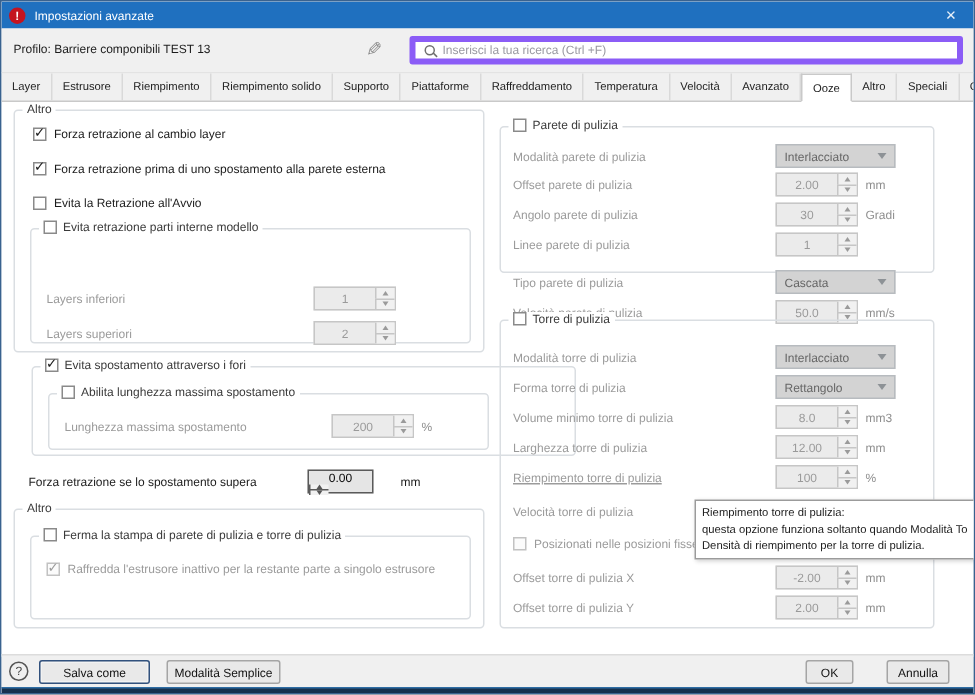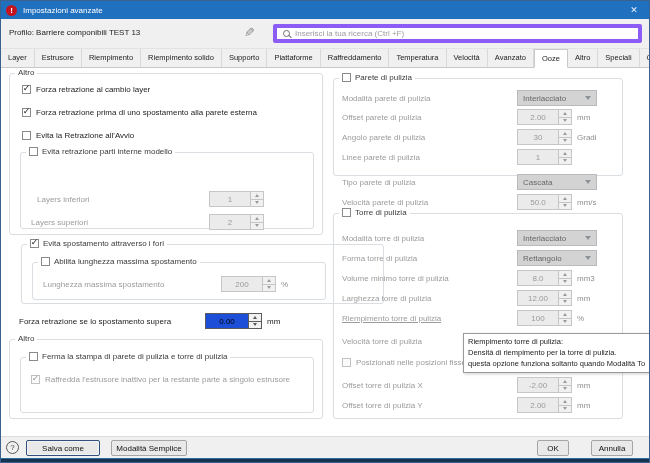--- a/index.html
+++ b/index.html
@@ -56,21 +56,21 @@
   .spin .val { width:40px; font-size:8px; color:#9a9a9a; display:flex; align-items:center;
                justify-content:center; }
   .arrows { display:flex; flex-direction:column; width:13px; }
   .abtn { flex:1; display:flex; align-items:center; justify-content:center; background:#f1f1f1;
           border-left:1px solid #c6c6c6; }
   .abtn + .abtn { border-top:1px solid #c6c6c6; }
   .tri-up { width:0; height:0; border-left:2px solid transparent; border-right:2px solid transparent;
             border-bottom:3px solid #9a9a9a; }
   .tri-dn { width:0; height:0; border-left:2px solid transparent; border-right:2px solid transparent;
             border-top:3px solid #9a9a9a; }
-  .spin.on { border-color:#5a5a5a; background:#1d4ed8; }
+  .spin.on { border-color:#5a5a5a; background:#e5e5e5;flex-direction:column; }
   .spin.on .val { color:#000; }
   .spin.on .abtn { border-left-color:#5a5a5a; }
   .spin.on .abtn + .abtn { border-top-color:#5a5a5a; }
   .spin.on .tri-up { border-bottom-color:#555; }
   .spin.on .tri-dn { border-top-color:#555; }
   .dd { position:absolute; height:16px; border:1px solid #b7bbbf; background:#d3d3d3; color:#666;
         font-size:8px; display:flex; align-items:center; padding:0 5px; }
   .dd::after { content:""; margin-left:auto; width:0; height:0; border-left:3px solid transparent;
                border-right:3px solid transparent; border-top:4px solid #8d9296; }
   .unit { position:absolute; top:4px; font-size:8px; color:#8f8f8f; white-space:nowrap; }
@@ -145,21 +145,21 @@
       <div class="cbrow" style="left:12px; top:57px;">
         <span class="cb"></span>
         <span>Evita la Retrazione all'Avvio</span>
       </div>
       <div class="group" style="left:10px; top:78px; width:294px; height:77px;">
         <span class="gcap">
           <span class="cb"></span>
           <span>Evita retrazione parti interne modello</span>
         </span>
         <div class="row" style="top:38px;">
-          <span class="lbl" style="left:16px;">Layers inferiori</span>
+          <span class="lbl" style="left:10px;">Layers inferiori</span>
           <div class="spin" style="left:188px; top:0;">
             <span class="val">1</span>
             <span class="arrows">
                 <span class="abtn">
                   <span class="tri-up"></span>
                 </span>
                 <span class="abtn">
                   <span class="tri-dn"></span>
                 </span>
               </span>
@@ -233,21 +233,21 @@
           <span class="cb"></span>
           <span>Ferma la stampa di parete di pulizia e torre di pulizia</span>
         </span>
         <div class="cbrow dis" style="left:10px; top:17px;">
           <span class="cb dis checked"></span>
           <span>Raffredda l'estrusore inattivo per la restante parte a singolo estrusore</span>
         </div>
       </div>
     </div>
 
-    <div class="group" style="left:332px; top:10px; width:290px; height:98px;">
+    <div class="group" style="left:332px; top:16px; width:290px; height:98px;">
       <span class="gcap">
         <span class="cb"></span>
         <span>Parete di pulizia</span>
       </span>
       <div class="row" style="top:11px;">
         <span class="lbl">Modalità parete di pulizia</span>
         <div class="dd" style="left:183px; top:0; width:80px;">
             <span>Interlacciato</span>
           </div>
       </div>
@@ -414,22 +414,22 @@
                 <span class="tri-dn"></span>
               </span>
             </span>
         </div>
         <span class="unit" style="left:243px;">mm</span>
       </div>
     </div>
 
     <div class="tooltip">
       <div>Riempimento torre di pulizia:</div>
+      <div>questa opzione funziona soltanto quando Modalità To</div>
       <div>Densità di riempimento per la torre di pulizia.</div>
-      <div>questa opzione funziona soltanto quando Modalità To</div>
     </div>
 
   </div>
 
   <div class="footer">
     <span class="helpcircle">?</span>
     <div class="btn default" style="left:25px; width:74px;">Salva come</div>
     <div class="btn" style="left:110px; width:76px;">Modalità Semplice</div>
     <div class="btn" style="left:536px; width:32px;">OK</div>
     <div class="btn" style="left:590px; width:42px;">Annulla</div>

